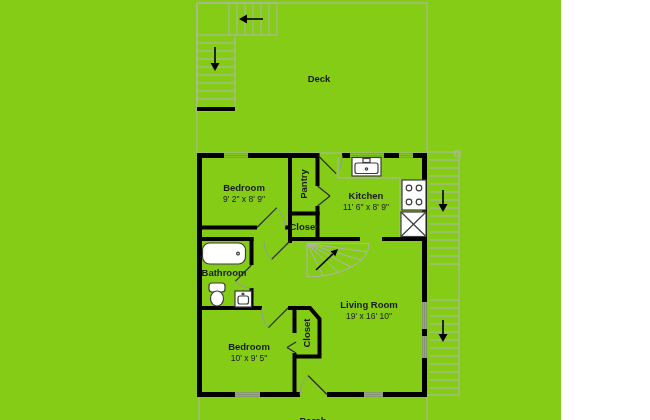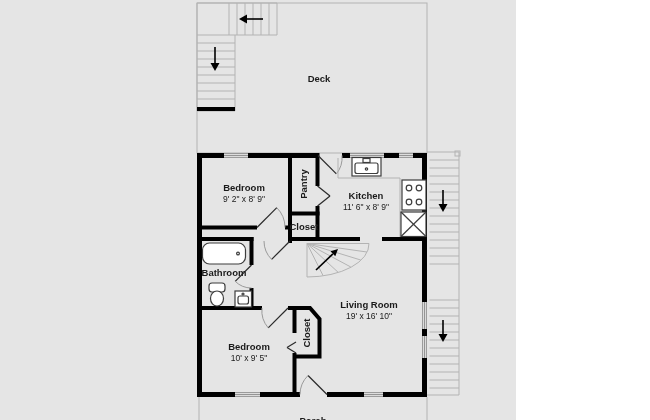--- a/index.html
+++ b/index.html
@@ -1,16 +1,16 @@
 <!DOCTYPE html>
 <html><head>
 <meta charset="utf-8">
 <style>
   html,body{margin:0;padding:0;background:#ffffff;}
-  .stage{position:relative;width:516px;height:420px;background:#e5e5e5;overflow:hidden;}
+  .stage{position:relative;width:561px;height:420px;background:#84cc16;overflow:hidden;}
   svg{display:block;}
   .lbl{font-family:"Liberation Sans",sans-serif;font-weight:700;font-size:9.5px;fill:#1a1a1a;}
   .dim{font-family:"Liberation Sans",sans-serif;font-weight:400;font-size:8.5px;fill:#1a1a1a;}
   .wall{stroke:#000;fill:none;}
   .w5{stroke-width:5;} .w4{stroke-width:4;}
   .thin{stroke:#b3b3b3;stroke-width:1;fill:none;}
   .fix{stroke:#3d3d3d;stroke-width:1.2;fill:#fff;}
   .win{stroke:#8a8a8a;stroke-width:0.9;fill:none;}
   .leaf{stroke:#2a2a2a;stroke-width:1.2;fill:none;}
   .arc{stroke:#9a9a9a;stroke-width:1;fill:none;}

